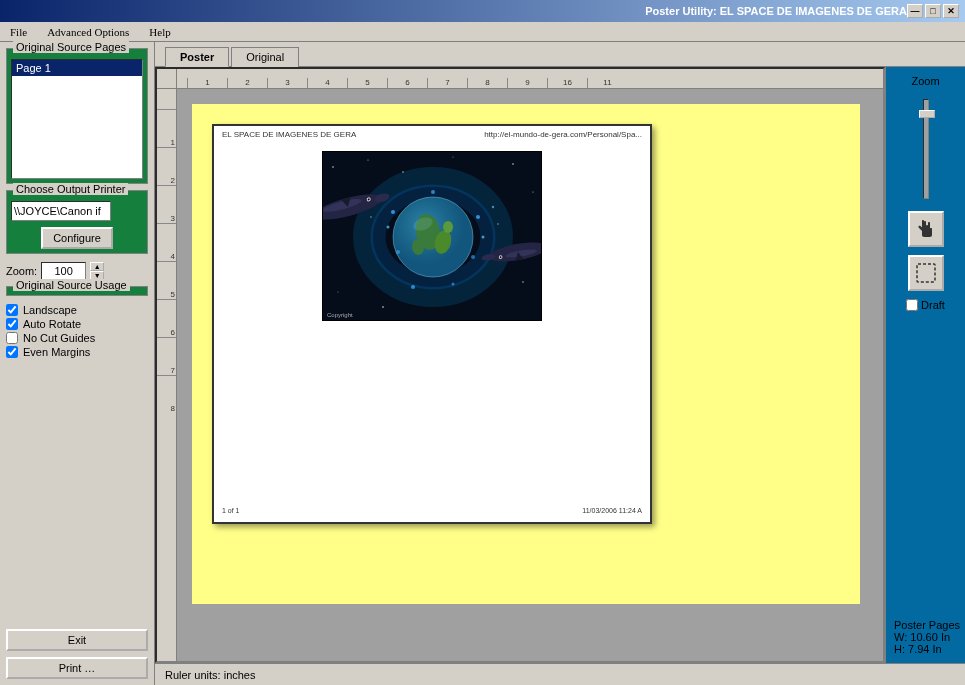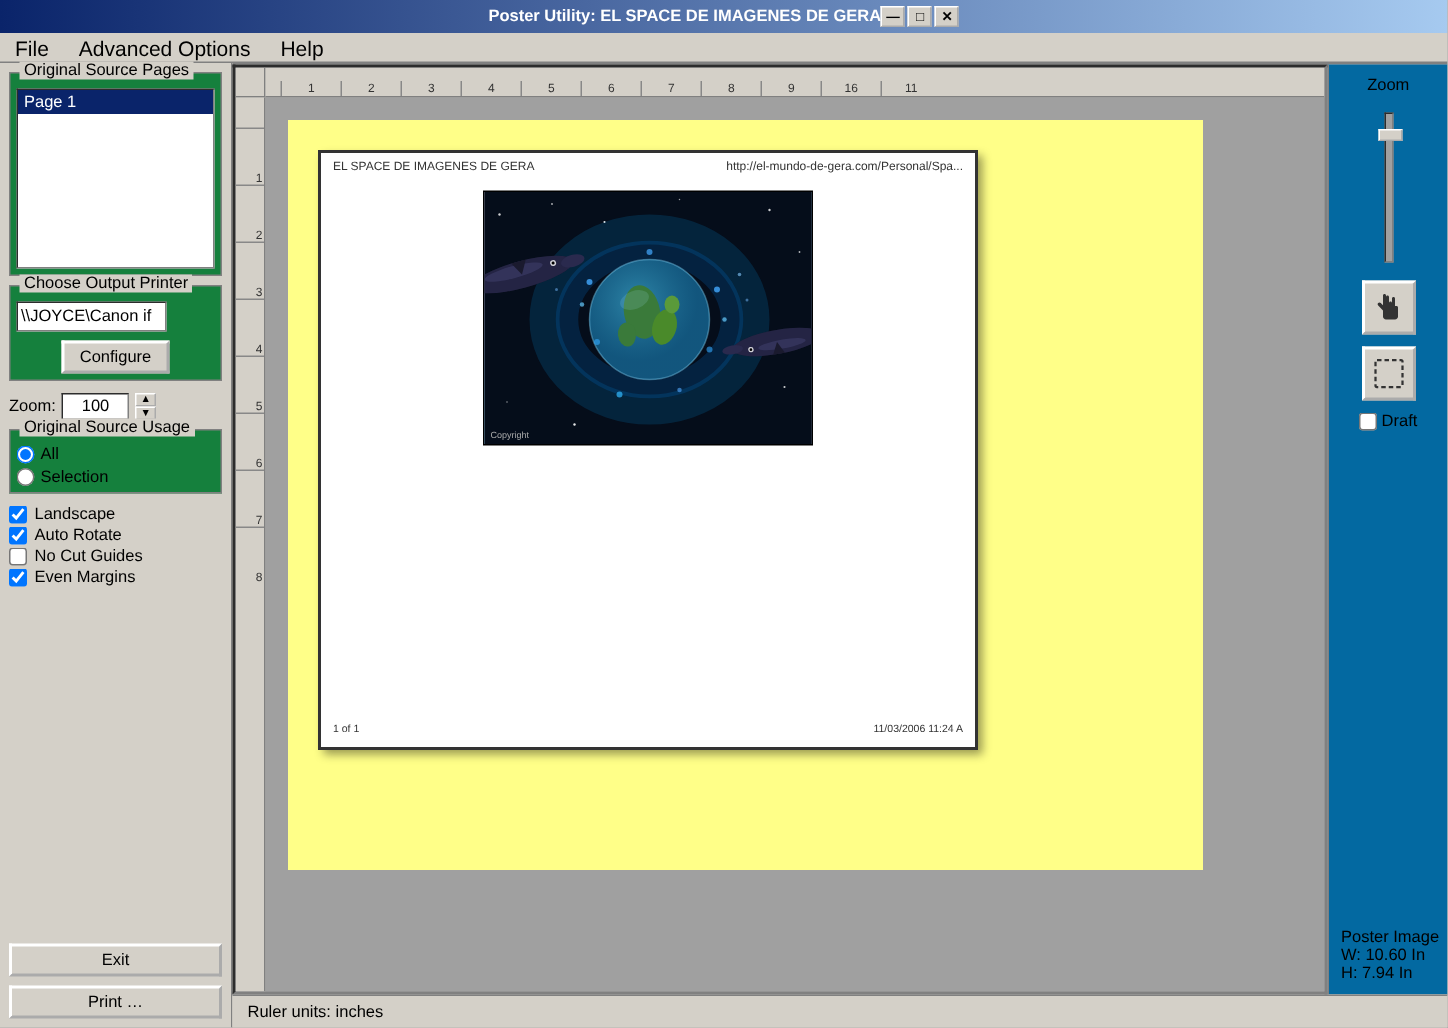--- a/index.html
+++ b/index.html
@@ -11,21 +11,21 @@
       height: 685px;
       overflow: hidden;
     }
     
     .title-bar {
       background: linear-gradient(to right, #0a246a, #a6caf0);
       color: white;
       height: 22px;
       display: flex;
       align-items: center;
-      justify-content: center;
+      justify-content: flex-end;
       padding: 0 6px;
       font-size: 11px;
       font-weight: bold;
     }
     .title-bar-buttons {
       display: flex;
       gap: 2px;
     }
     .title-btn {
       width: 16px;
@@ -45,21 +45,22 @@
       border-bottom: 1px solid #808080;
       height: 20px;
       display: flex;
       align-items: center;
       padding: 0 4px;
       gap: 8px;
     }
     .menu-item {
       padding: 2px 6px;
       cursor: pointer;
-      font-size: 14px;
+      font-size: 11px;
+      font-family: Liberation Serif, serif;
     }
     
     .main-layout {
       display: flex;
       height: calc(685px - 42px);
     }
     
     .left-panel {
       width: 155px;
       background: #d4d0c8;
@@ -242,21 +243,21 @@
       left: 20px;
       right: 0;
       bottom: 0;
       background: #a0a0a0;
       overflow: auto;
     }
     .poster-yellow-bg {
       background: #ffff88;
       position: relative;
       margin: 15px;
-      width: 610px;
+      width: 668px;
       height: 500px;
     }
     .poster-page {
       position: absolute;
       top: 20px;
       left: 20px;
       width: 440px;
       height: 400px;
       background: white;
       border: 2px solid #333;
@@ -429,30 +430,20 @@
       <span>Zoom:</span>
       <input type="text" class="zoom-input" value="100" style="">
       <div class="spinner">
         <div class="spin-btn">▲</div>
         <div class="spin-btn">▼</div>
       </div>
     </div>
 
     <div class="group-box">
       <span class="group-box-title">Original Source Usage</span>
-      <div class="radio-group">
-        <label class="radio-row">
-          <input type="radio" name="source_usage" checked="" style="">
-          <span>All</span>
-        </label>
-        <label class="radio-row">
-          <input type="radio" name="source_usage" style="">
-          <span>Selection</span>
-        </label>
-      </div>
     </div>
 
     <div>
       <label class="checkbox-row">
         <input type="checkbox" checked="" style="">
         <span>Landscape</span>
       </label>
       <label class="checkbox-row">
         <input type="checkbox" checked="" style="">
         <span>Auto Rotate</span>
@@ -469,20 +460,24 @@
 
     <div class="bottom-buttons">
       <button class="win-button" style="width:100%;">Exit</button>
       <button class="win-button" style="width:100%;">Print …</button>
     </div>
 
   </div>
 
   <div class="center-area">
 
+    <div class="tab-bar">
+      <div class="tab active">Poster</div>
+      <div class="tab">Original</div>
+    </div>
 
     <div style="display:flex; flex:1; border-top: 1px solid #808080;">
 
       <div class="canvas-area" style="position:relative;">
 
         <div class="ruler-corner"></div>
 
         <div class="ruler-h">
           <div class="ruler-h-content">
             <div class="ruler-h-tick">1</div>
@@ -624,21 +619,21 @@
 
           <svg width="24" height="24" viewBox="0 0 24 24">
             <rect x="3" y="3" width="18" height="18" rx="1" fill="none" stroke="#333" stroke-width="1.5" stroke-dasharray="3,2"></rect>
           </svg>
         </div>
         <div class="draft-row">
           <input type="checkbox" style="">
           <span>Draft</span>
         </div>
         <div class="poster-info">
-          <div>Poster Image</div>
+          <div>Poster Pages</div>
           <div>W: 10.60 In</div>
           <div>H: 7.94 In</div>
         </div>
       </div>
 
     </div>
 
     <div class="status-bar">
       <span>Ruler units:  inches</span>
     </div>

